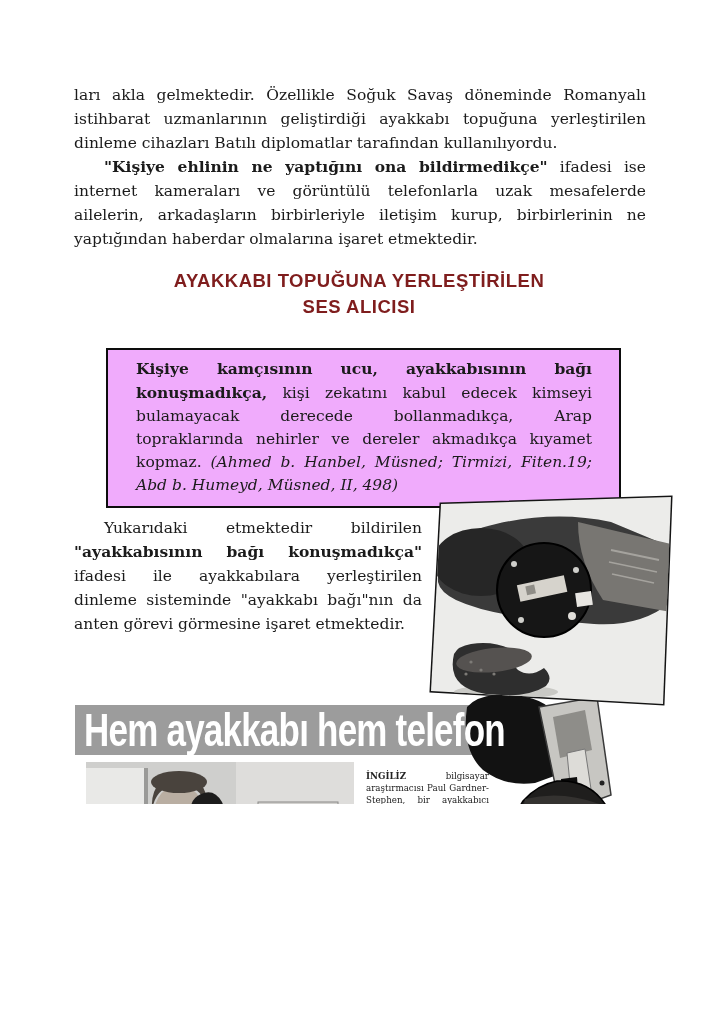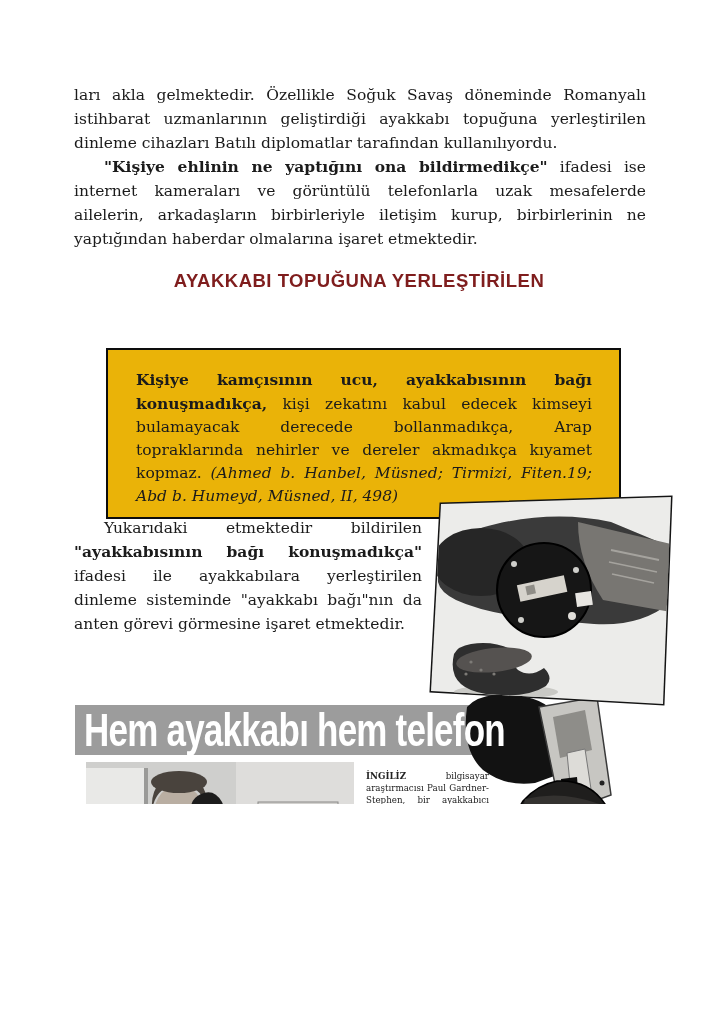--- a/index.html
+++ b/index.html
@@ -14,21 +14,21 @@
   .flow-top { position:absolute; left:74px; top:83px; width:572px; }
 
   .heading {
     position:absolute; left:0; top:268px; width:718px; text-align:center;
     font-family:"Liberation Sans", sans-serif; font-weight:bold;
     font-size:18.5px; line-height:25.5px; letter-spacing:0.5px; color:#7f1d1d;
   }
 
   .quote-box {
     position:absolute; left:106px; top:348px; width:515px; box-sizing:border-box;
-    border:2px solid #0d0d0d; padding:18px 27px 9px 28px; background:#eab308;
+    border:2px solid #0d0d0d; padding:7px 27px 9px 28px; background:#f0abfc;
   }
   .quote-box p.body { line-height:23px; }
 
   .p3 { position:absolute; left:74px; top:516px; width:348px; line-height:24.5px; }
 
   .img-heel { position:absolute; left:426px; top:492px; width:252px; height:218px; z-index:4; }
 
   .np-bar { position:absolute; left:75px; top:705px; width:440px; height:50px; background:#9c9c9c; z-index:1; }
   .img-shoephone { position:absolute; left:465px; top:695px; width:185px; height:260px; z-index:2; }
   .np-headline {
@@ -56,20 +56,21 @@
 
 <div class="page">
 
   <div class="flow-top">
     <p class="body"><span>ları akla gelmektedir. Özellikle Soğuk Savaş döneminde Romanyalı istihbarat uzmanlarının geliştirdiği ayakkabı topuğuna yerleştirilen dinleme cihazları Batılı diplomatlar tarafından kullanılıyordu.</span></p>
     <p class="body indent"><b>"Kişiye ehlinin ne yaptığını ona bildirmedikçe"</b><span> ifadesi ise internet kameraları ve görüntülü telefonlarla uzak mesafelerde ailelerin, arkadaşların birbirleriyle iletişim kurup, birbirlerinin ne yaptığından haberdar olmalarına işaret etmektedir.</span></p>
   </div>
 
   <div class="heading">
     <div>AYAKKABI TOPUĞUNA YERLEŞTİRİLEN</div>
+    <div>SES ALICISI</div>
   </div>
 
   <div class="quote-box">
     <p class="body"><b>Kişiye kamçısının ucu, ayakkabısının bağı konuşmadıkça,</b><span> kişi zekatını kabul edecek kimseyi bulamayacak derecede bollanmadıkça, Arap topraklarında nehirler ve dereler akmadıkça kıyamet kopmaz. </span><i>(Ahmed b. Hanbel, Müsned; Tirmizi, Fiten.19; Abd b. Humeyd, Müsned, II, 498)</i></p>
   </div>
 
   <p class="body p3 indent"><span>Yukarıdaki etmektedir bildirilen </span><b>"ayakkabısının bağı konuşmadıkça"</b><span> ifadesi ile ayakkabılara yerleştirilen dinleme sisteminde "ayakkabı bağı"nın da anten görevi görmesine işaret etmektedir.</span></p>
 
   <svg class="img-heel" viewBox="0 0 252 218" xmlns="http://www.w3.org/2000/svg">
     <defs>

